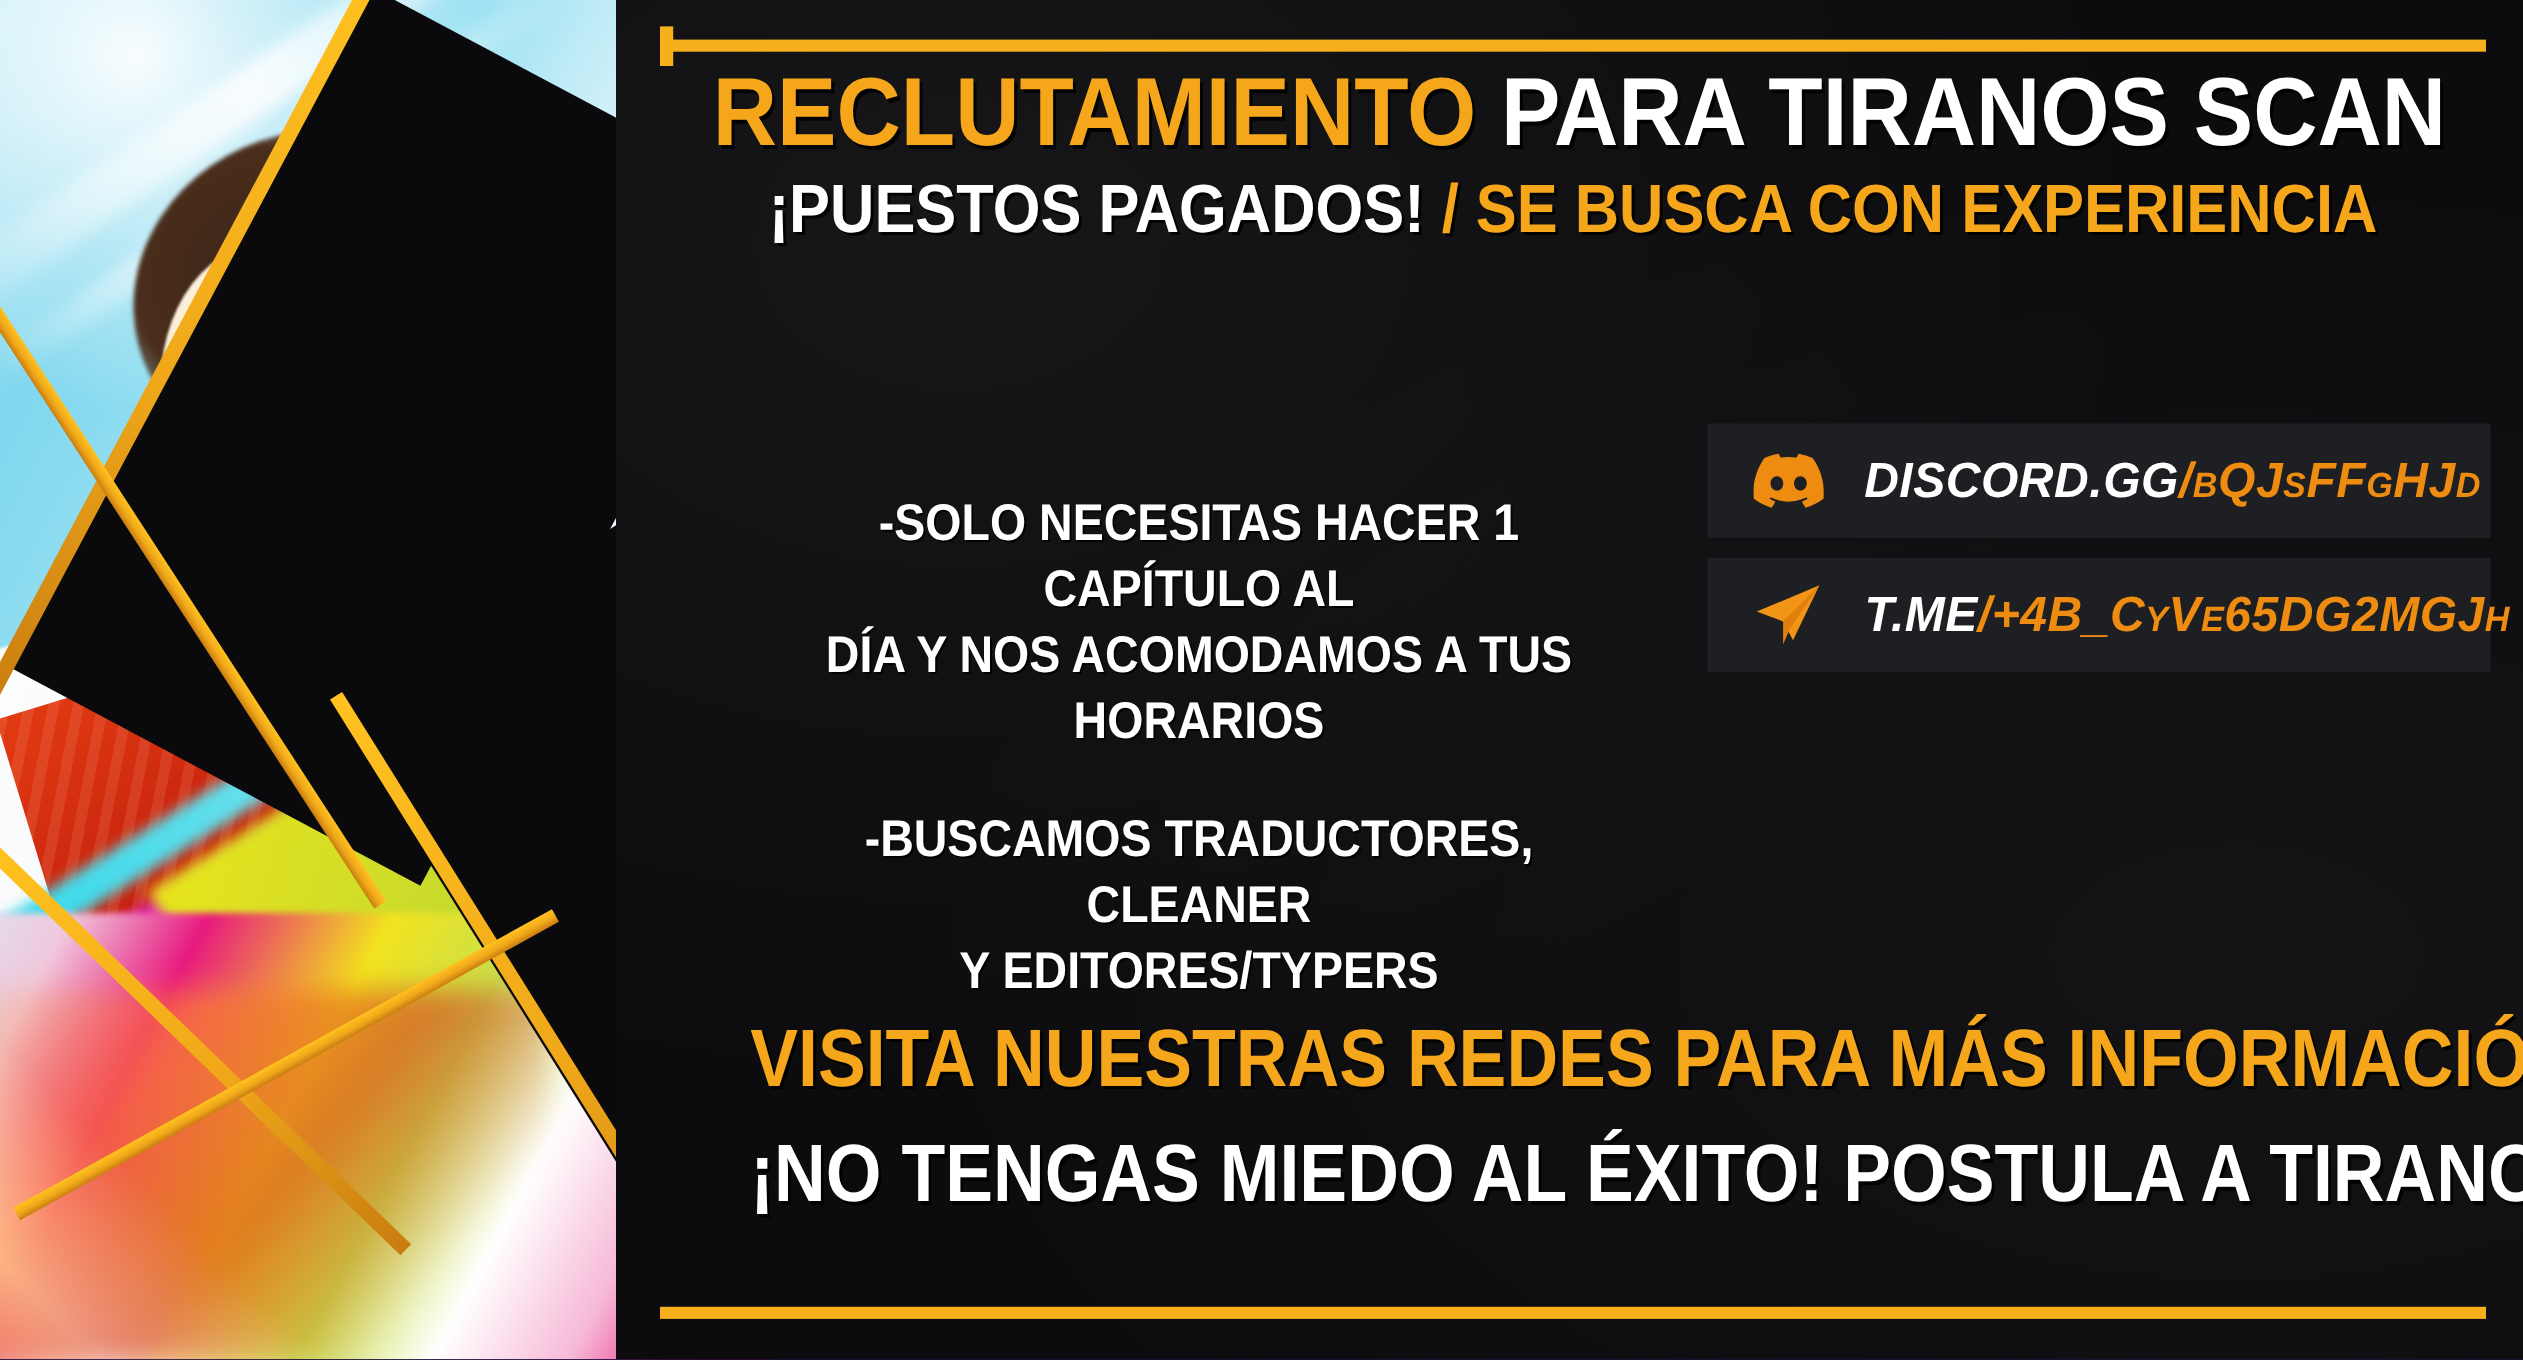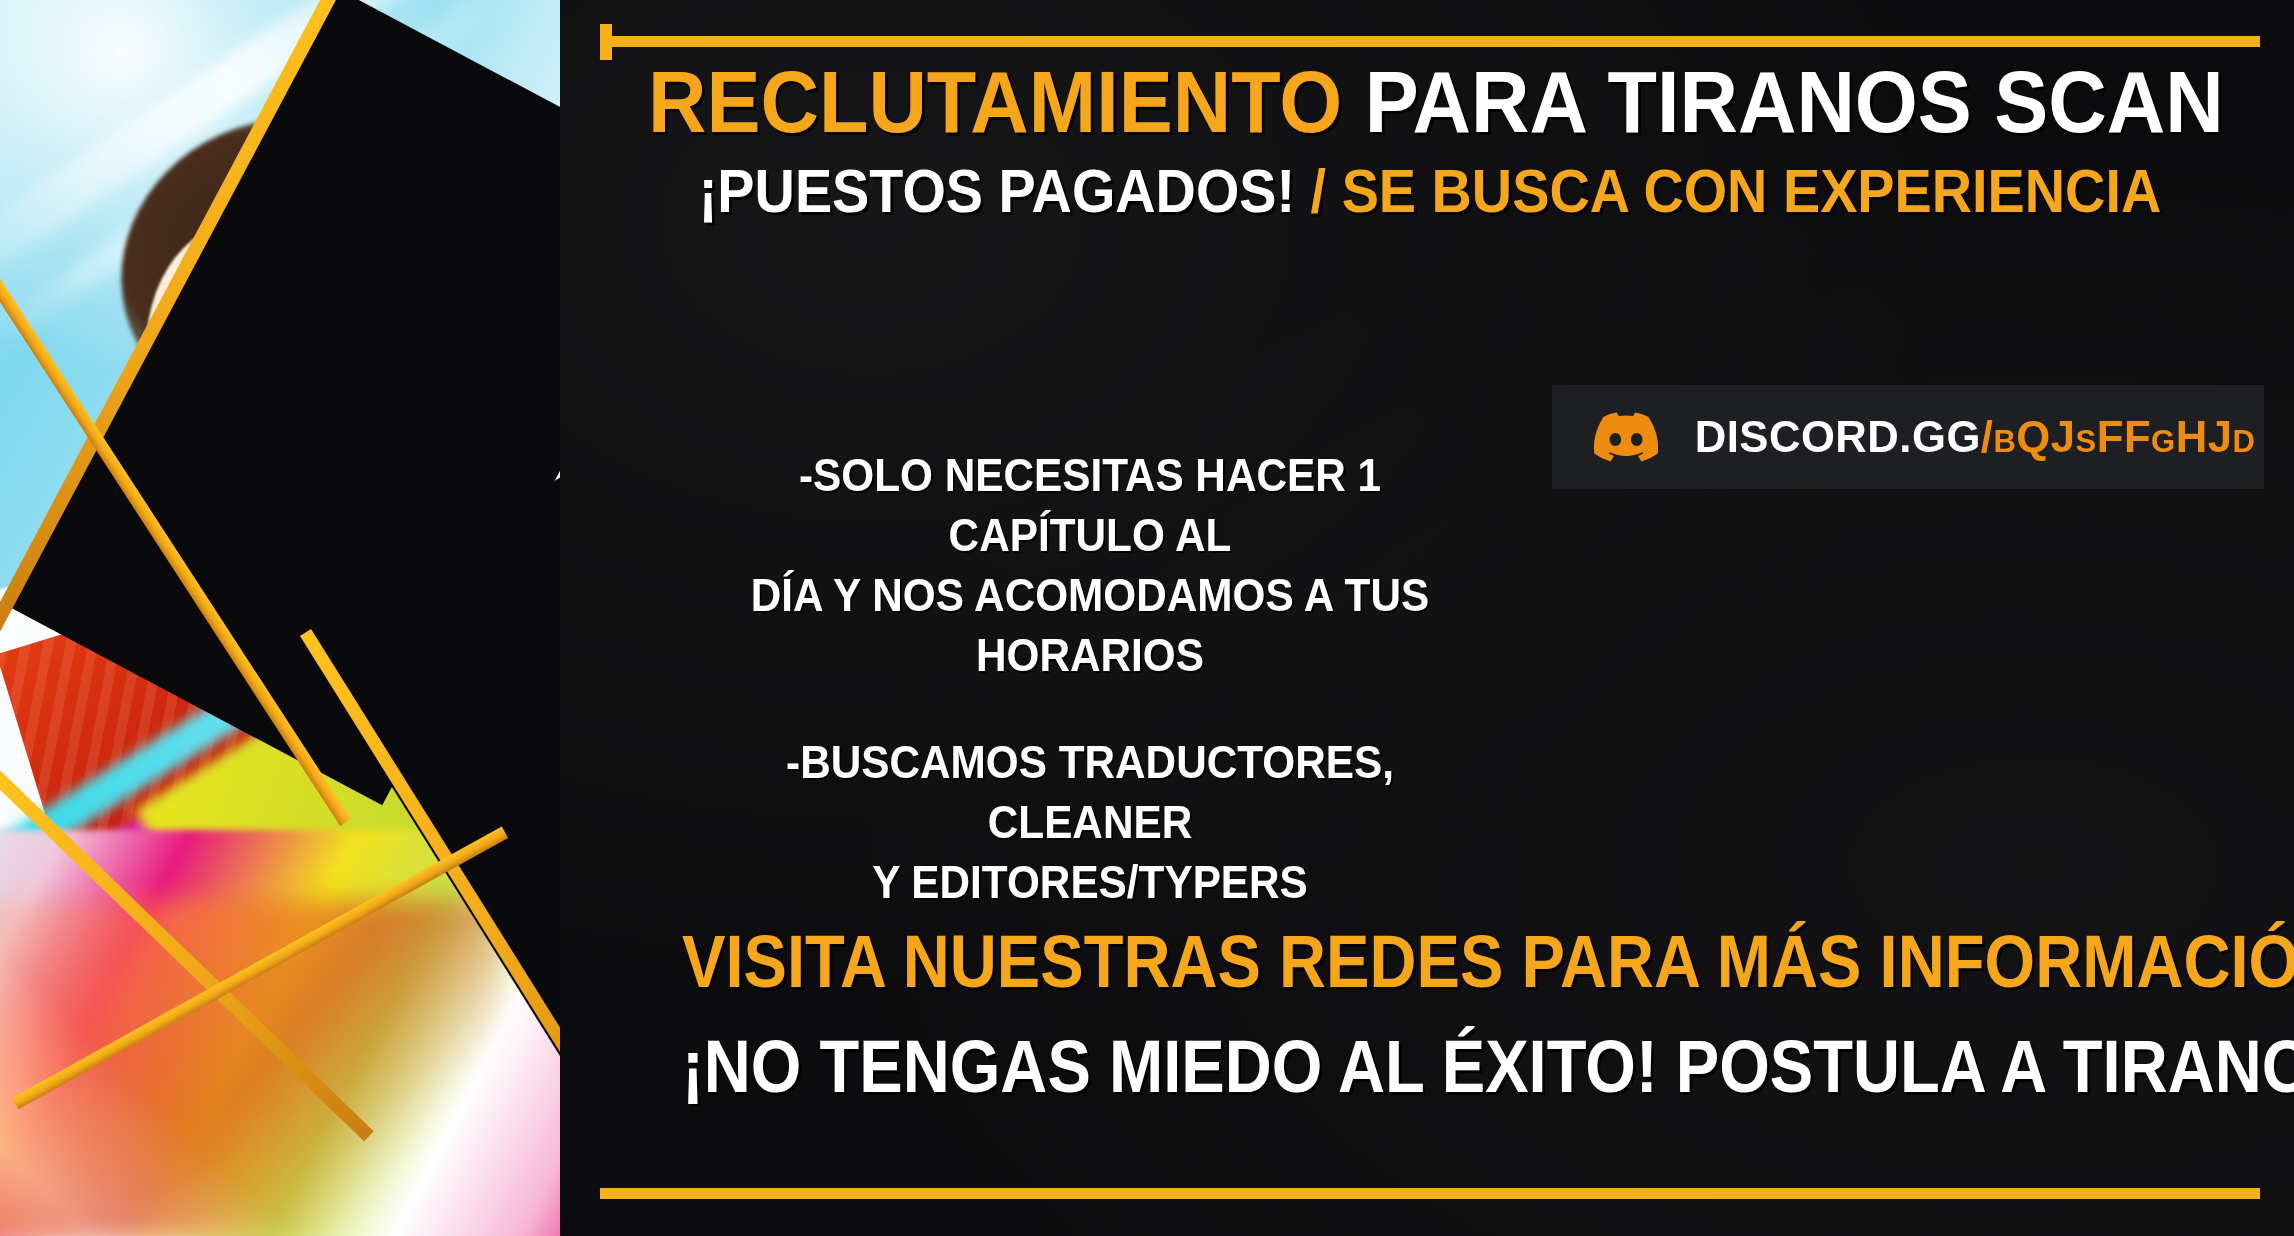--- a/index.html
+++ b/index.html
@@ -218,20 +218,21 @@
     text-shadow: 2px 2px 0 rgba(0,0,0,0.8);
   }
   .bullets .grp { margin-bottom: 46px; }
   .bullets .grp:last-child { margin-bottom: 0; }
 
   
   .contacts {
     position: absolute;
     left: 1552px; top: 385px;
     width: 712px;
+    font-style: italic;
   }
   .contact-row {
     position: relative;
     height: 104px;
     margin-bottom: 18px;
     background: #1d1f23;
     display: flex;
     align-items: center;
     padding-left: 40px;
     box-sizing: border-box;
@@ -359,20 +360,31 @@
       <span class="c-icon">
         <svg width="64" height="50" viewBox="0 0 71 55" aria-hidden="true">
           <path fill="#ee8c11" d="M60.1 4.9A58.5 58.5 0 0 0 45.6.4a.2.2 0 0 0-.2.1c-.6 1.1-1.3 2.6-1.8 3.7a54 54 0 0 0-16.2 0c-.5-1.2-1.2-2.6-1.9-3.7a.2.2 0 0 0-.2-.1c-5 .9-9.9 2.4-14.5 4.5a.2.2 0 0 0-.1.1C1.6 18.8-1 32.3.3 45.6a.2.2 0 0 0 .1.2 58.9 58.9 0 0 0 17.8 9 .2.2 0 0 0 .2-.1c1.4-1.9 2.6-3.9 3.6-6a.2.2 0 0 0-.1-.3 38.8 38.8 0 0 1-5.5-2.6.2.2 0 0 1 0-.4l1.1-.9a.2.2 0 0 1 .2 0 42 42 0 0 0 35.6 0 .2.2 0 0 1 .2 0l1.1.9a.2.2 0 0 1 0 .4 36.4 36.4 0 0 1-5.5 2.6.2.2 0 0 0-.1.3 47 47 0 0 0 3.6 6 .2.2 0 0 0 .2.1 58.7 58.7 0 0 0 17.9-9 .2.2 0 0 0 .1-.2c1.5-15.4-2.6-28.8-10.7-40.6a.2.2 0 0 0 0-.1zM23.7 37.5c-3.5 0-6.4-3.2-6.4-7.2s2.8-7.2 6.4-7.2c3.6 0 6.5 3.3 6.4 7.2 0 4-2.8 7.2-6.4 7.2zm23.7 0c-3.5 0-6.4-3.2-6.4-7.2s2.8-7.2 6.4-7.2c3.6 0 6.5 3.3 6.4 7.2 0 4-2.8 7.2-6.4 7.2z"></path>
         </svg>
       </span>
       <span class="c-text">
         <span class="white">DISCORD.GG</span><span class="gold">/bQJsFFgHJd</span>
       </span>
     </div>
 
+    <div class="contact-row">
+      <span class="c-icon">
+        <svg width="64" height="58" viewBox="0 0 64 58" aria-hidden="true">
+          <path fill="#f29415" d="M3 26 60 2 36 52l-9-17z"></path>
+          <path fill="#e07f0c" d="M27 35 60 2 33 42l-6 14z"></path>
+        </svg>
+      </span>
+      <span class="c-text">
+        <span class="white">T.ME</span><span class="gold">/+4B_CyVe65DG2MGJh</span>
+      </span>
+    </div>
 
 
   </div>
 
   <div class="cta1">VISITA NUESTRAS REDES PARA MÁS INFORMACIÓN.</div>
   <div class="cta2">¡NO TENGAS MIEDO AL ÉXITO! POSTULA A TIRANOS SCAN.</div>
 
 </div>
 
 </body></html>

